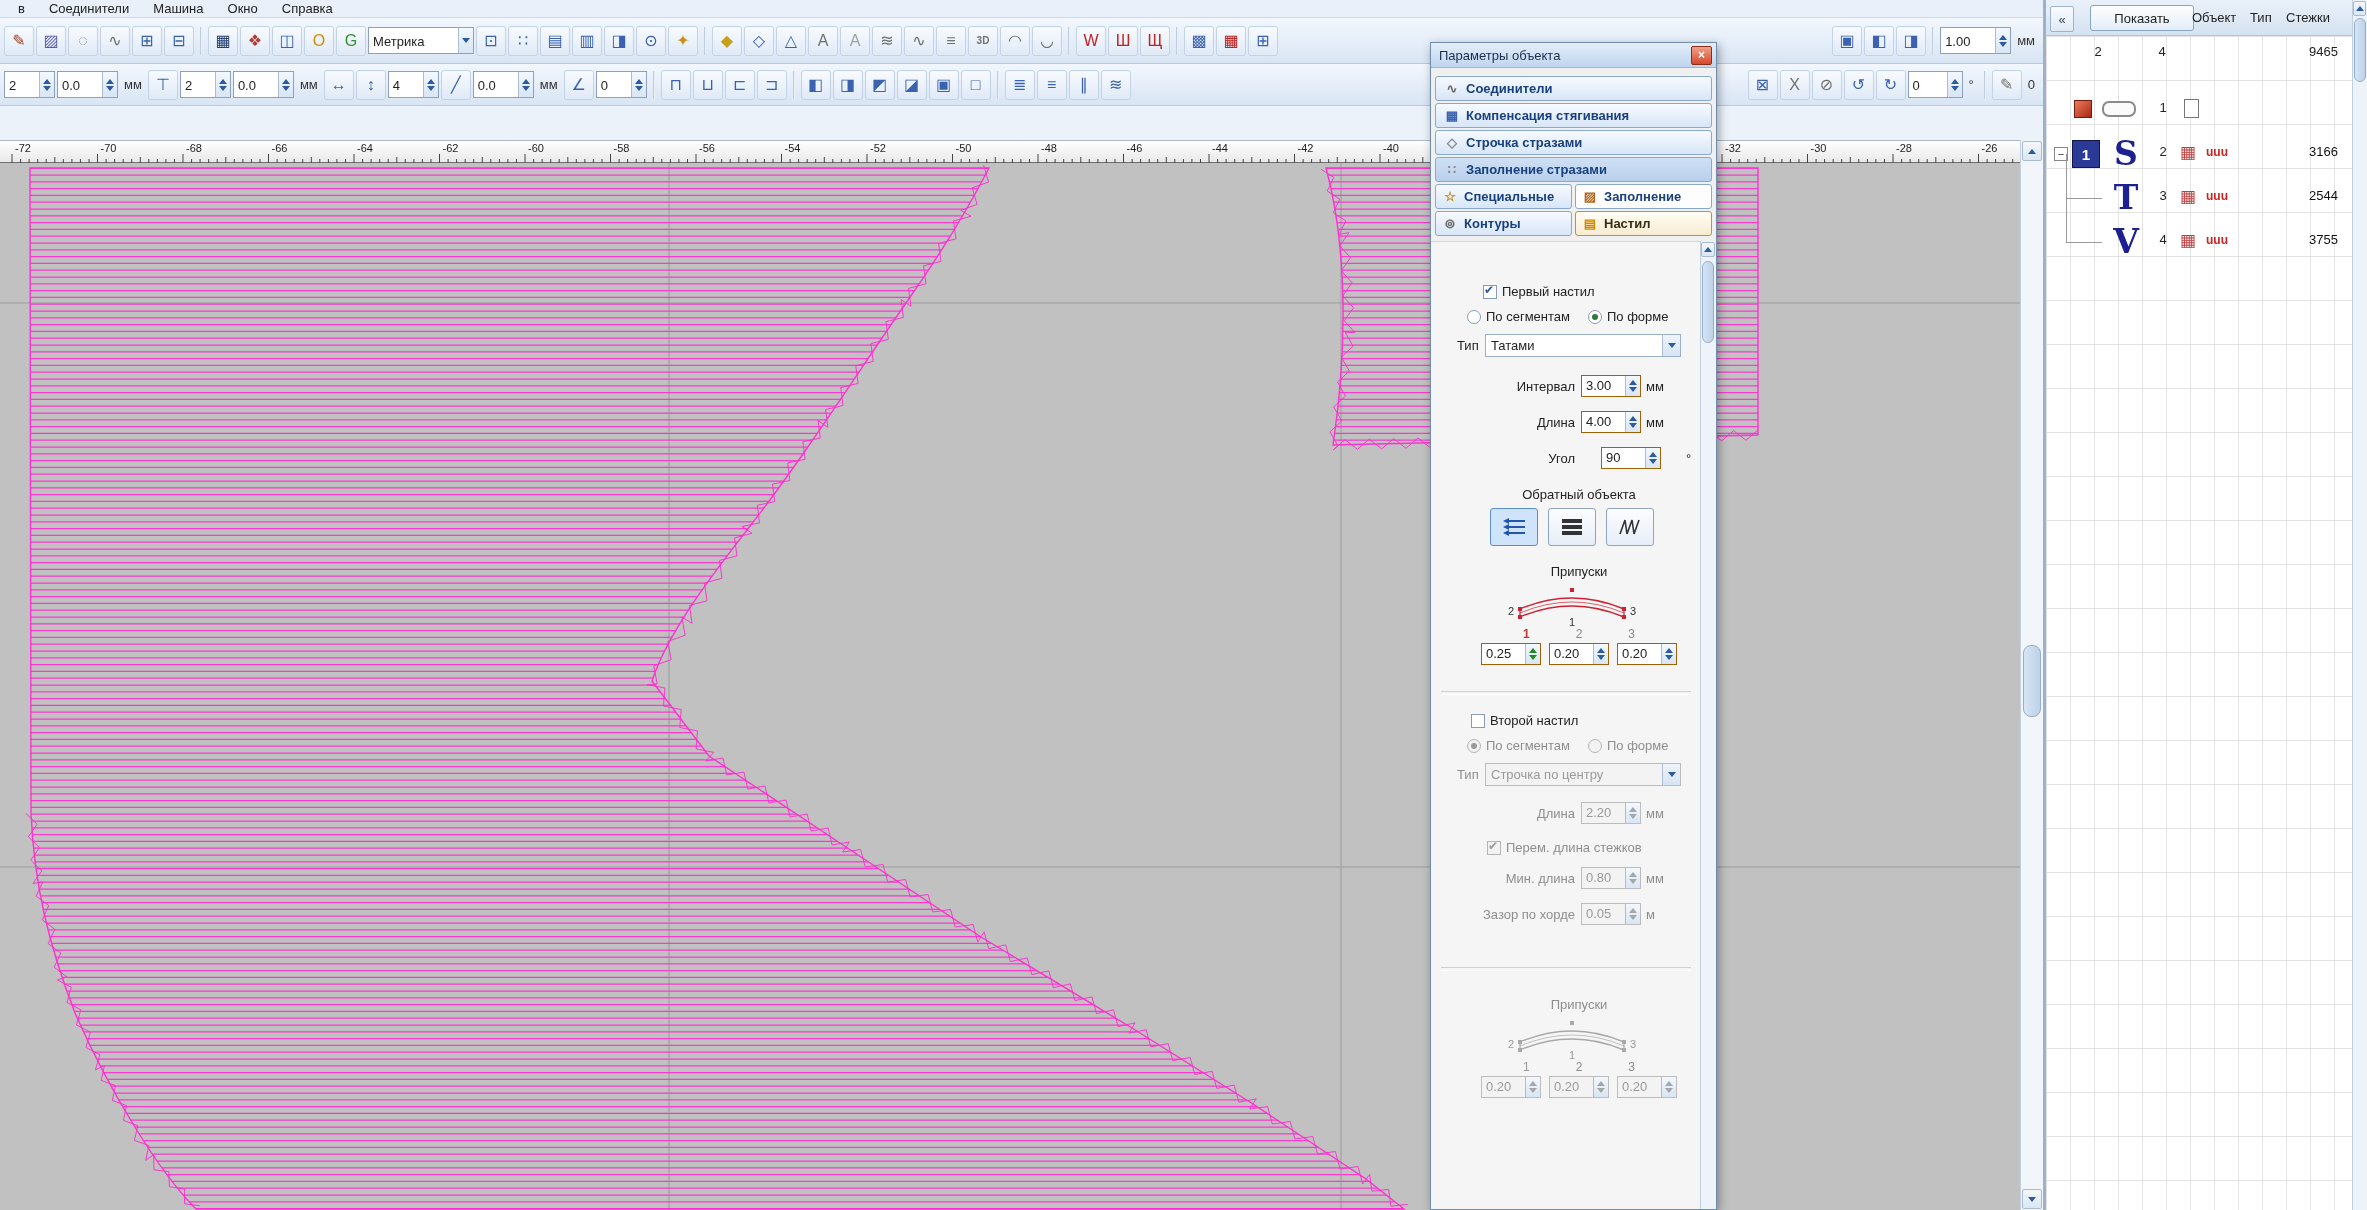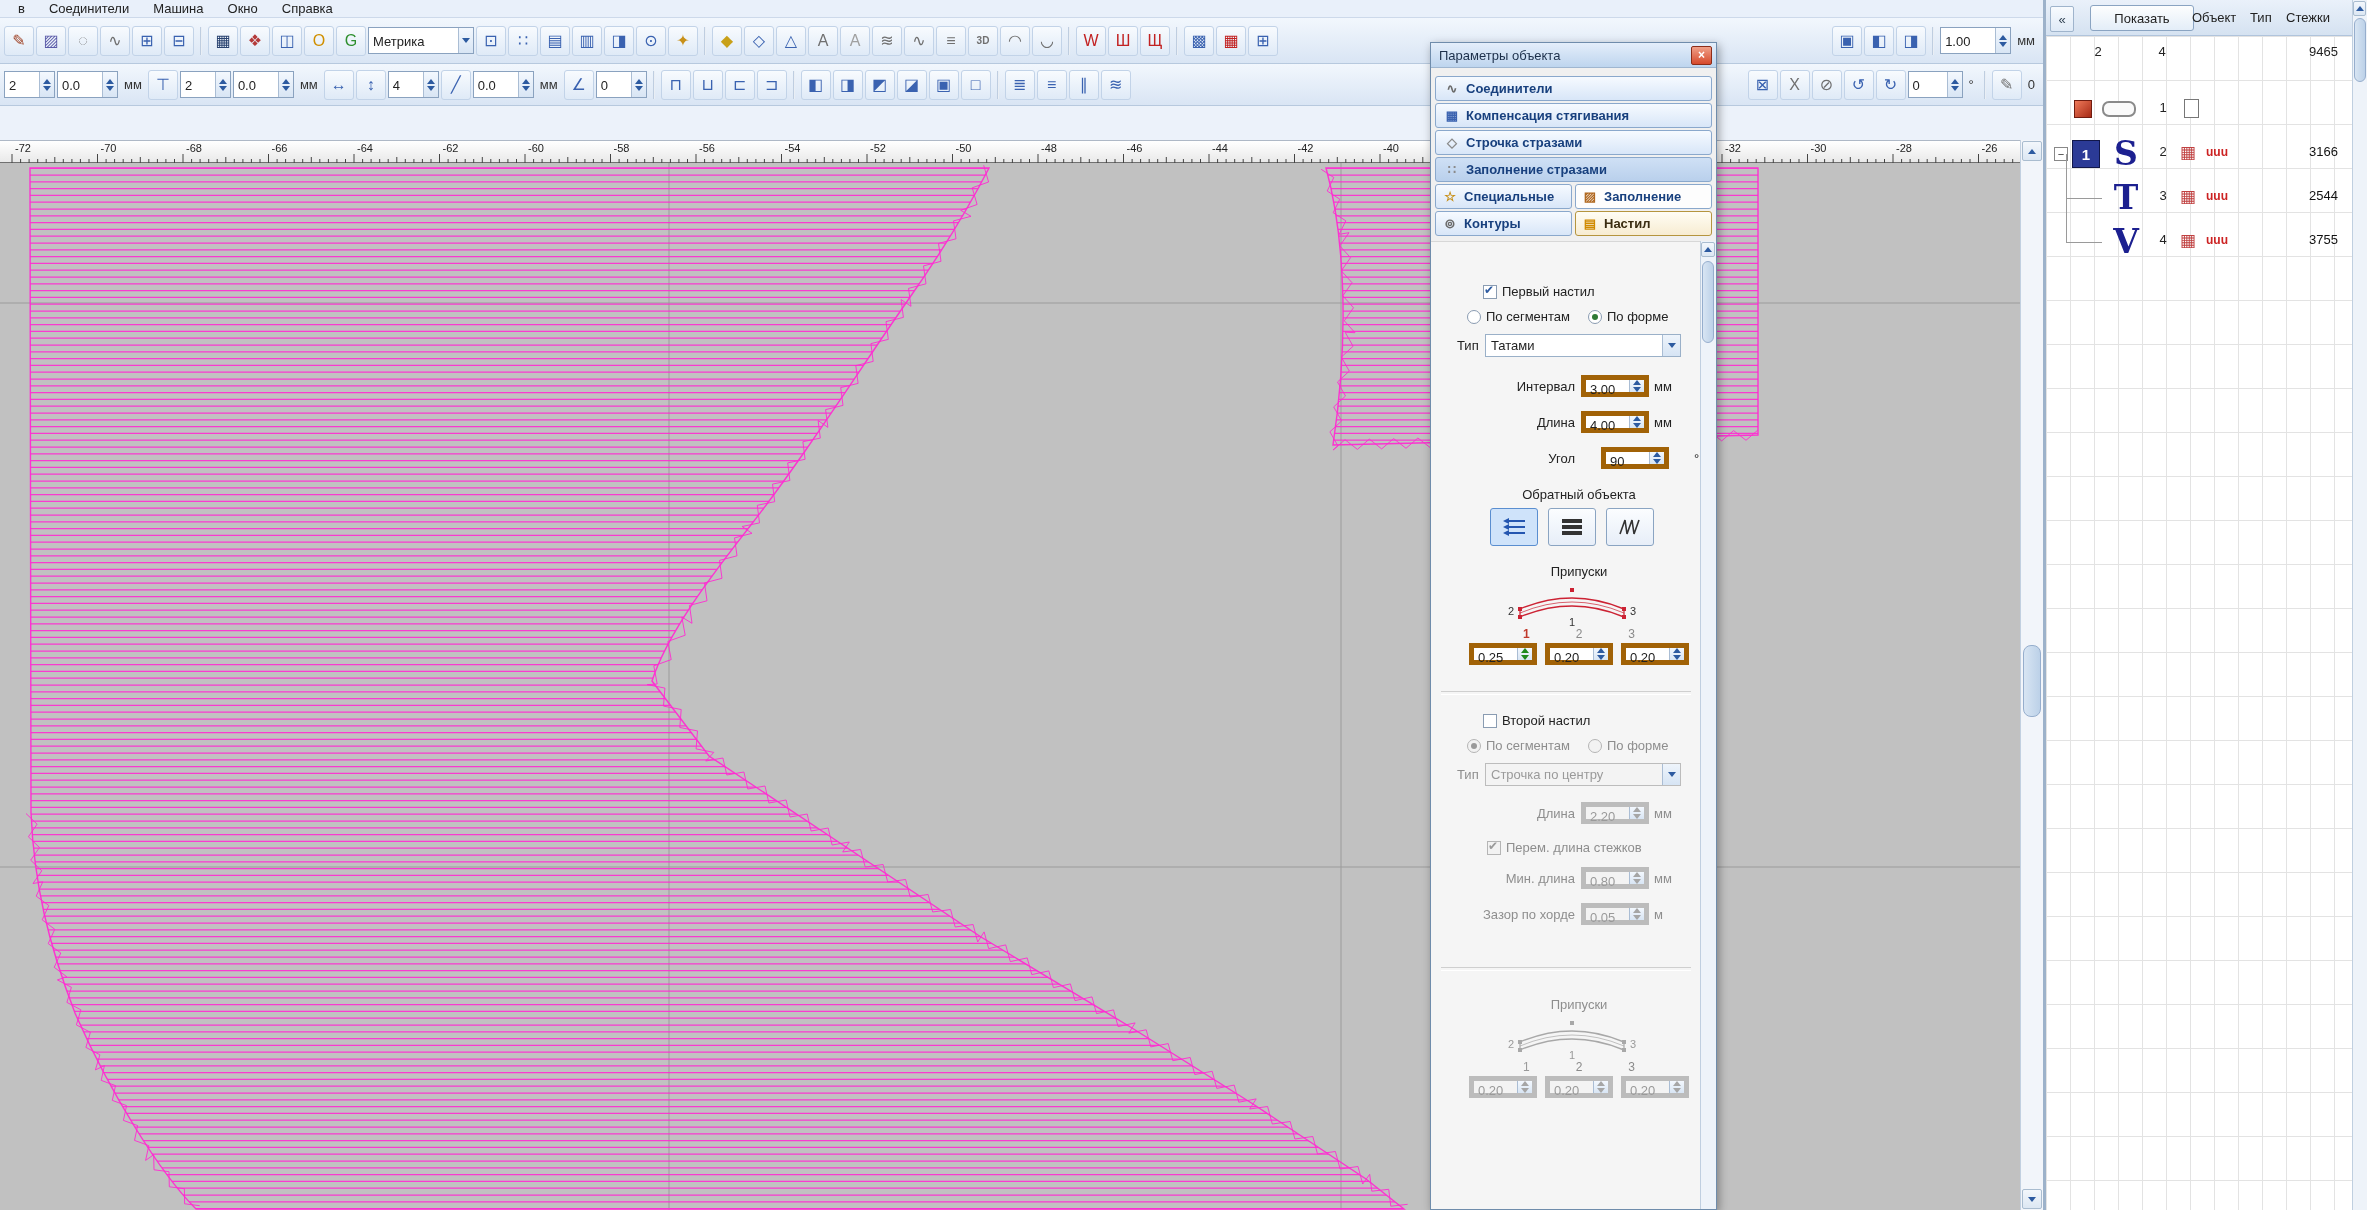--- a/index.html
+++ b/index.html
@@ -101,21 +101,21 @@
   .cb{width:14px;height:14px;border:1px solid #8a9cb2;background:#fff;display:inline-block;position:relative;box-sizing:border-box;flex:0 0 auto;}
   .cb.on::after{content:"\2714";position:absolute;left:0px;top:-3px;font-size:12px;color:#2c5aa0;}
   .cb.dis{border-color:#b5b5b5;background:#f2f2f2;}
   .cb.dis::after{color:#9a9a9a;}
   .rb{width:14px;height:14px;border:1px solid #8a9cb2;border-radius:50%;background:#fff;display:inline-block;position:relative;box-sizing:border-box;flex:0 0 auto;}
   .rb.on::after{content:"";position:absolute;left:3px;top:3px;right:3px;bottom:3px;background:#2f7a35;border-radius:50%;}
   .rb.dis{border-color:#b5b5b5;background:#f2f2f2;}
   .rb.dis.on::after{background:#9a9a9a;}
   .dis-txt{color:#8e8e8e;}
   .nlbl{width:118px;text-align:right;margin-right:6px;flex:0 0 auto;}
-  .dspin{display:inline-flex;align-items:stretch;border:5px solid #a16207;background:#fff;height:22px;box-sizing:border-box;flex:0 0 auto;}
+  .dspin{display:inline-flex;align-items:stretch;border:1px solid #a16207;background:#fff;height:22px;box-sizing:border-box;flex:0 0 auto;}
   .dspin .dval{min-width:36px;padding:2px 3px 0 4px;font-size:13px;}
   .dspin.dis{background:#f3f3f3;border-color:#bcbcbc;}
   .dspin.dis .dval{color:#9a9a9a;}
   .dspin.dis .tri-u{border-bottom-color:#a6a6a6;}
   .dspin.dis .tri-d{border-top-color:#a6a6a6;}
   .dspin.green .tri-u{border-bottom-color:#1f8a1f;}
   .dspin.green .tri-d{border-top-color:#1f8a1f;}
   .unit{margin-left:5px;}
   .dsel{display:inline-flex;align-items:stretch;border:1px solid #9ab0c8;background:#fff;height:23px;box-sizing:border-box;}
   .dsel .sval{flex:1;padding:3px 5px 0 5px;font-size:13px;white-space:nowrap;overflow:hidden;}
@@ -730,21 +730,21 @@
           <span class="dval">0.20</span>
           <span class="ud">
               <i class="tri-u"></i>
               <i class="tri-d"></i>
             </span>
         </span>
       </div>
 
       <div class="hsep"></div>
 
-      <div class="drow" style="margin-top:18px;margin-left:40px;">
+      <div class="drow" style="margin-top:18px;margin-left:28px;">
         <span class="cb"></span>
         <span class="lbl">Второй настил</span>
       </div>
       <div class="drow dis-txt" style="margin-top:10px;margin-left:24px;">
         <span class="rb dis on"></span>
         <span class="lbl">По сегментам</span>
         <span class="rb dis" style="margin-left:18px;"></span>
         <span class="lbl">По форме</span>
       </div>
       <div class="drow dis-txt" style="margin-top:10px;">

